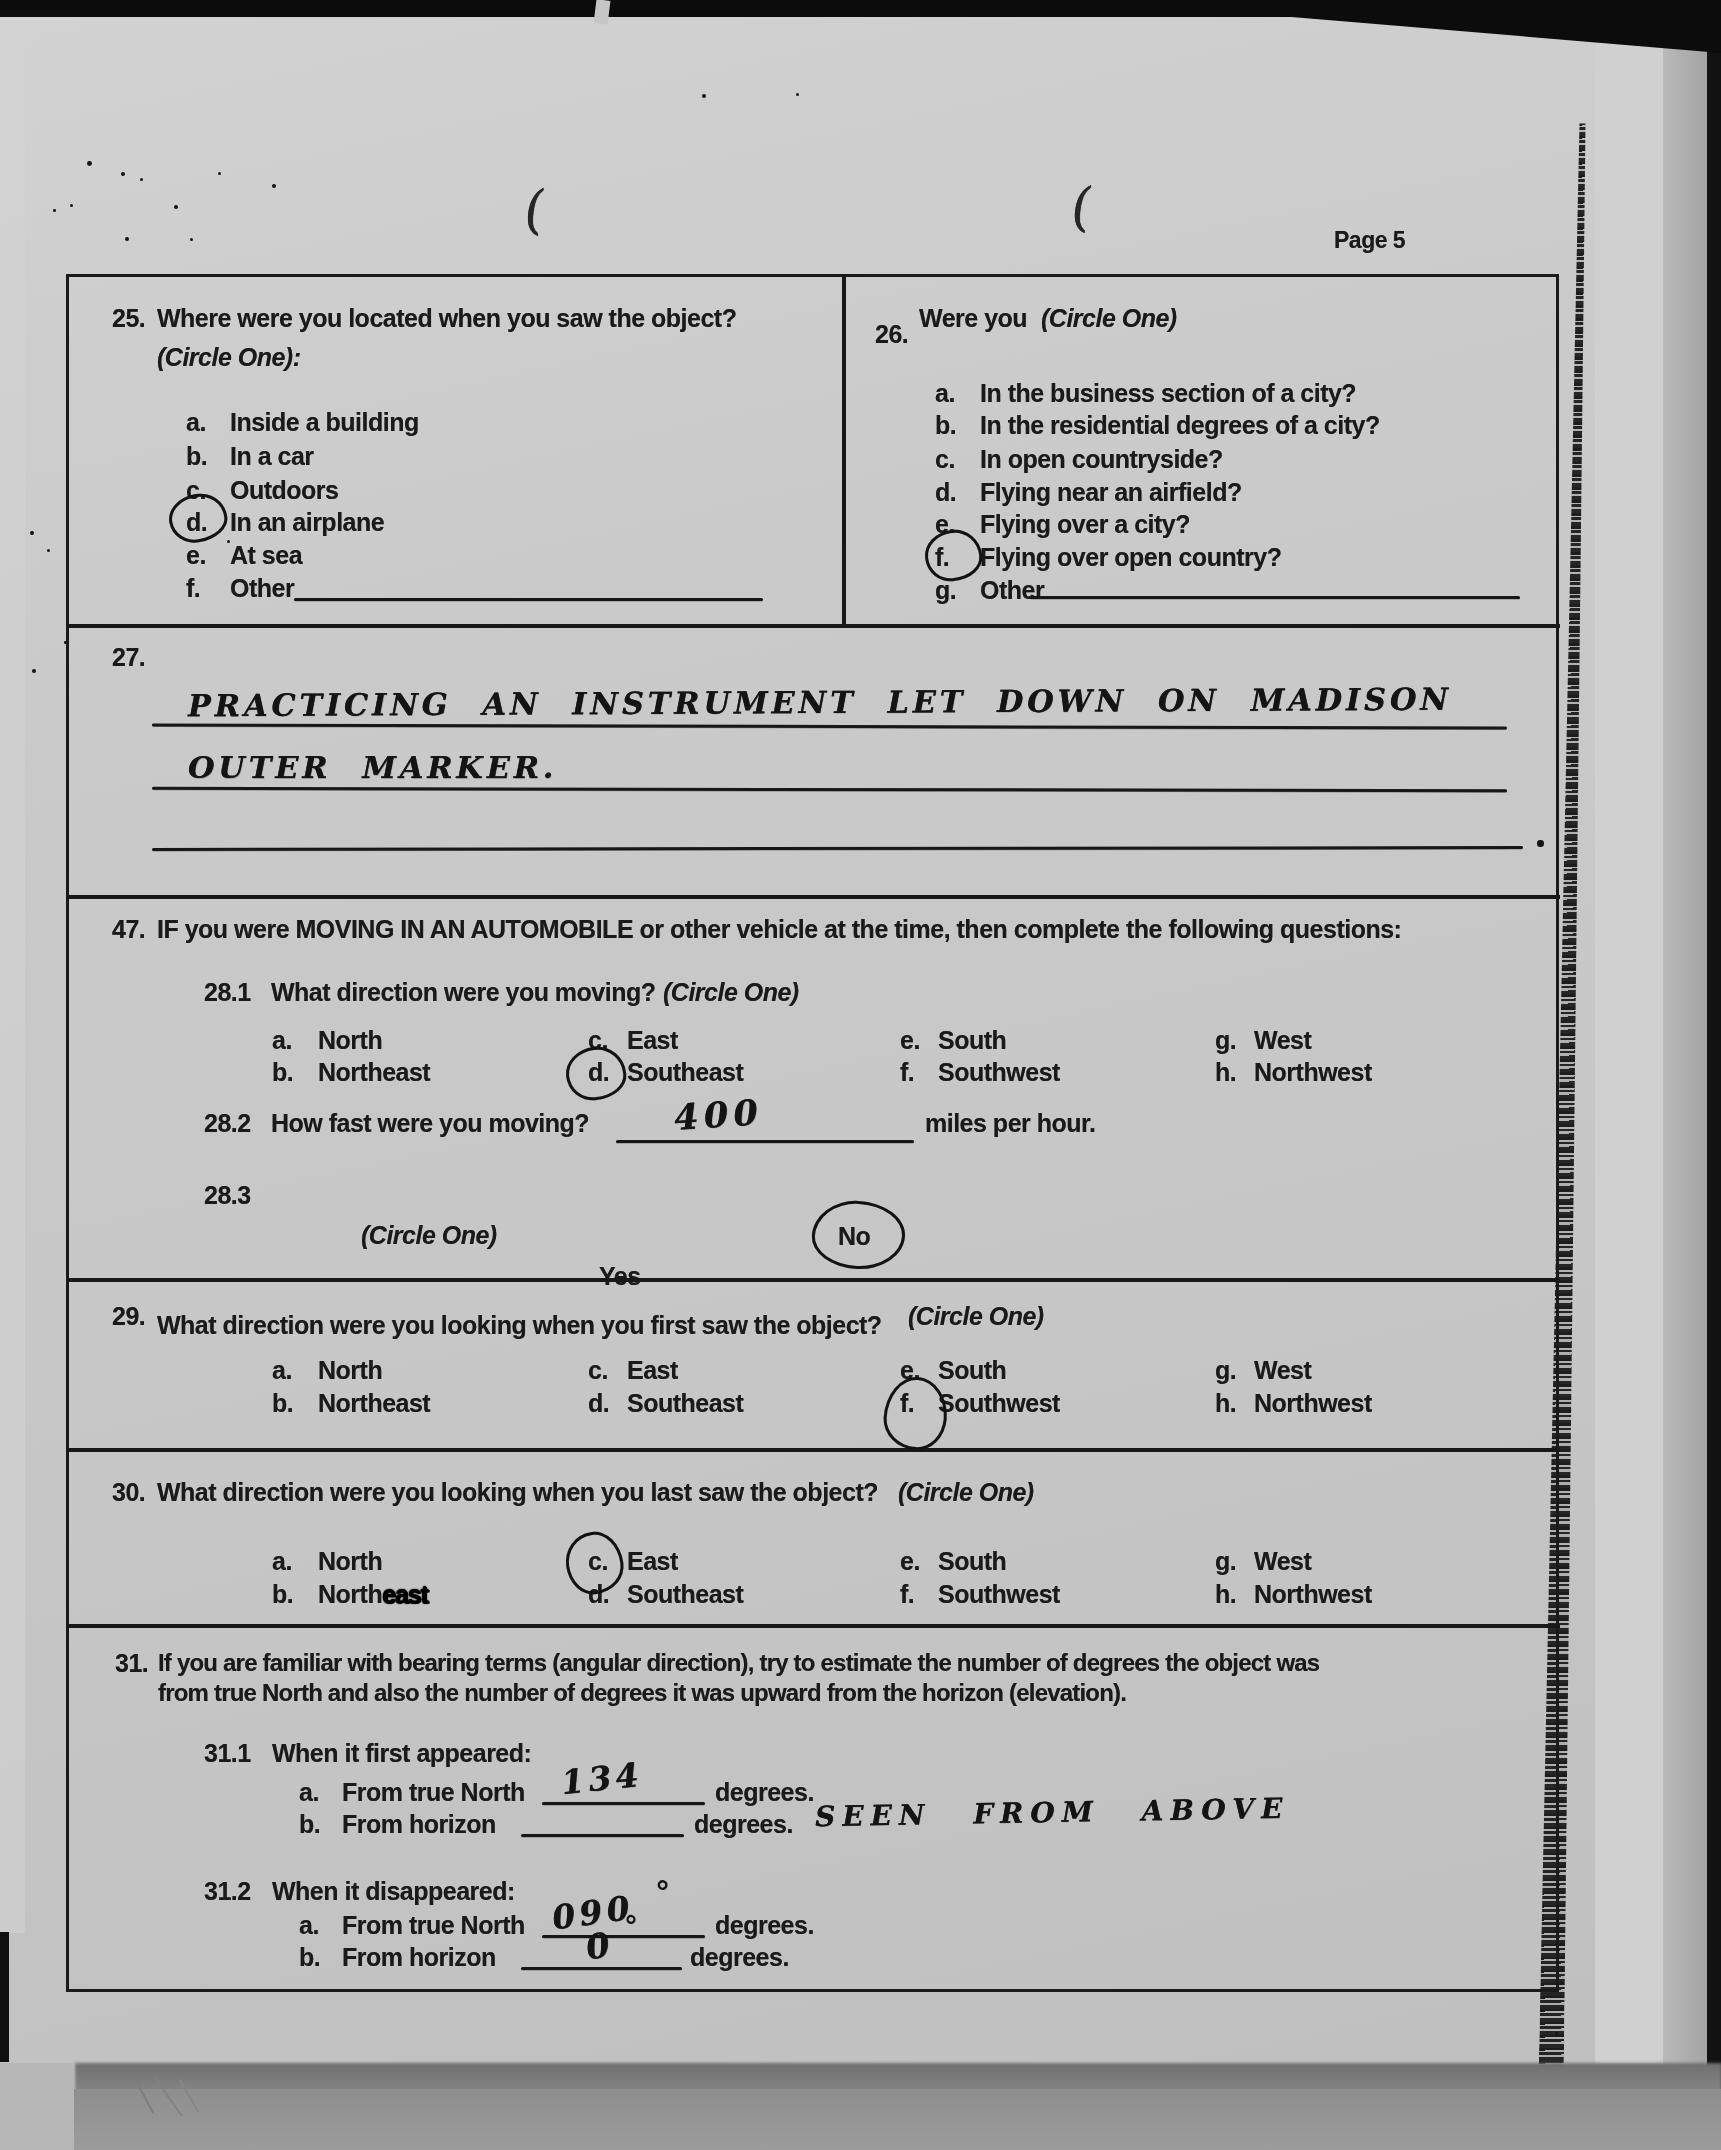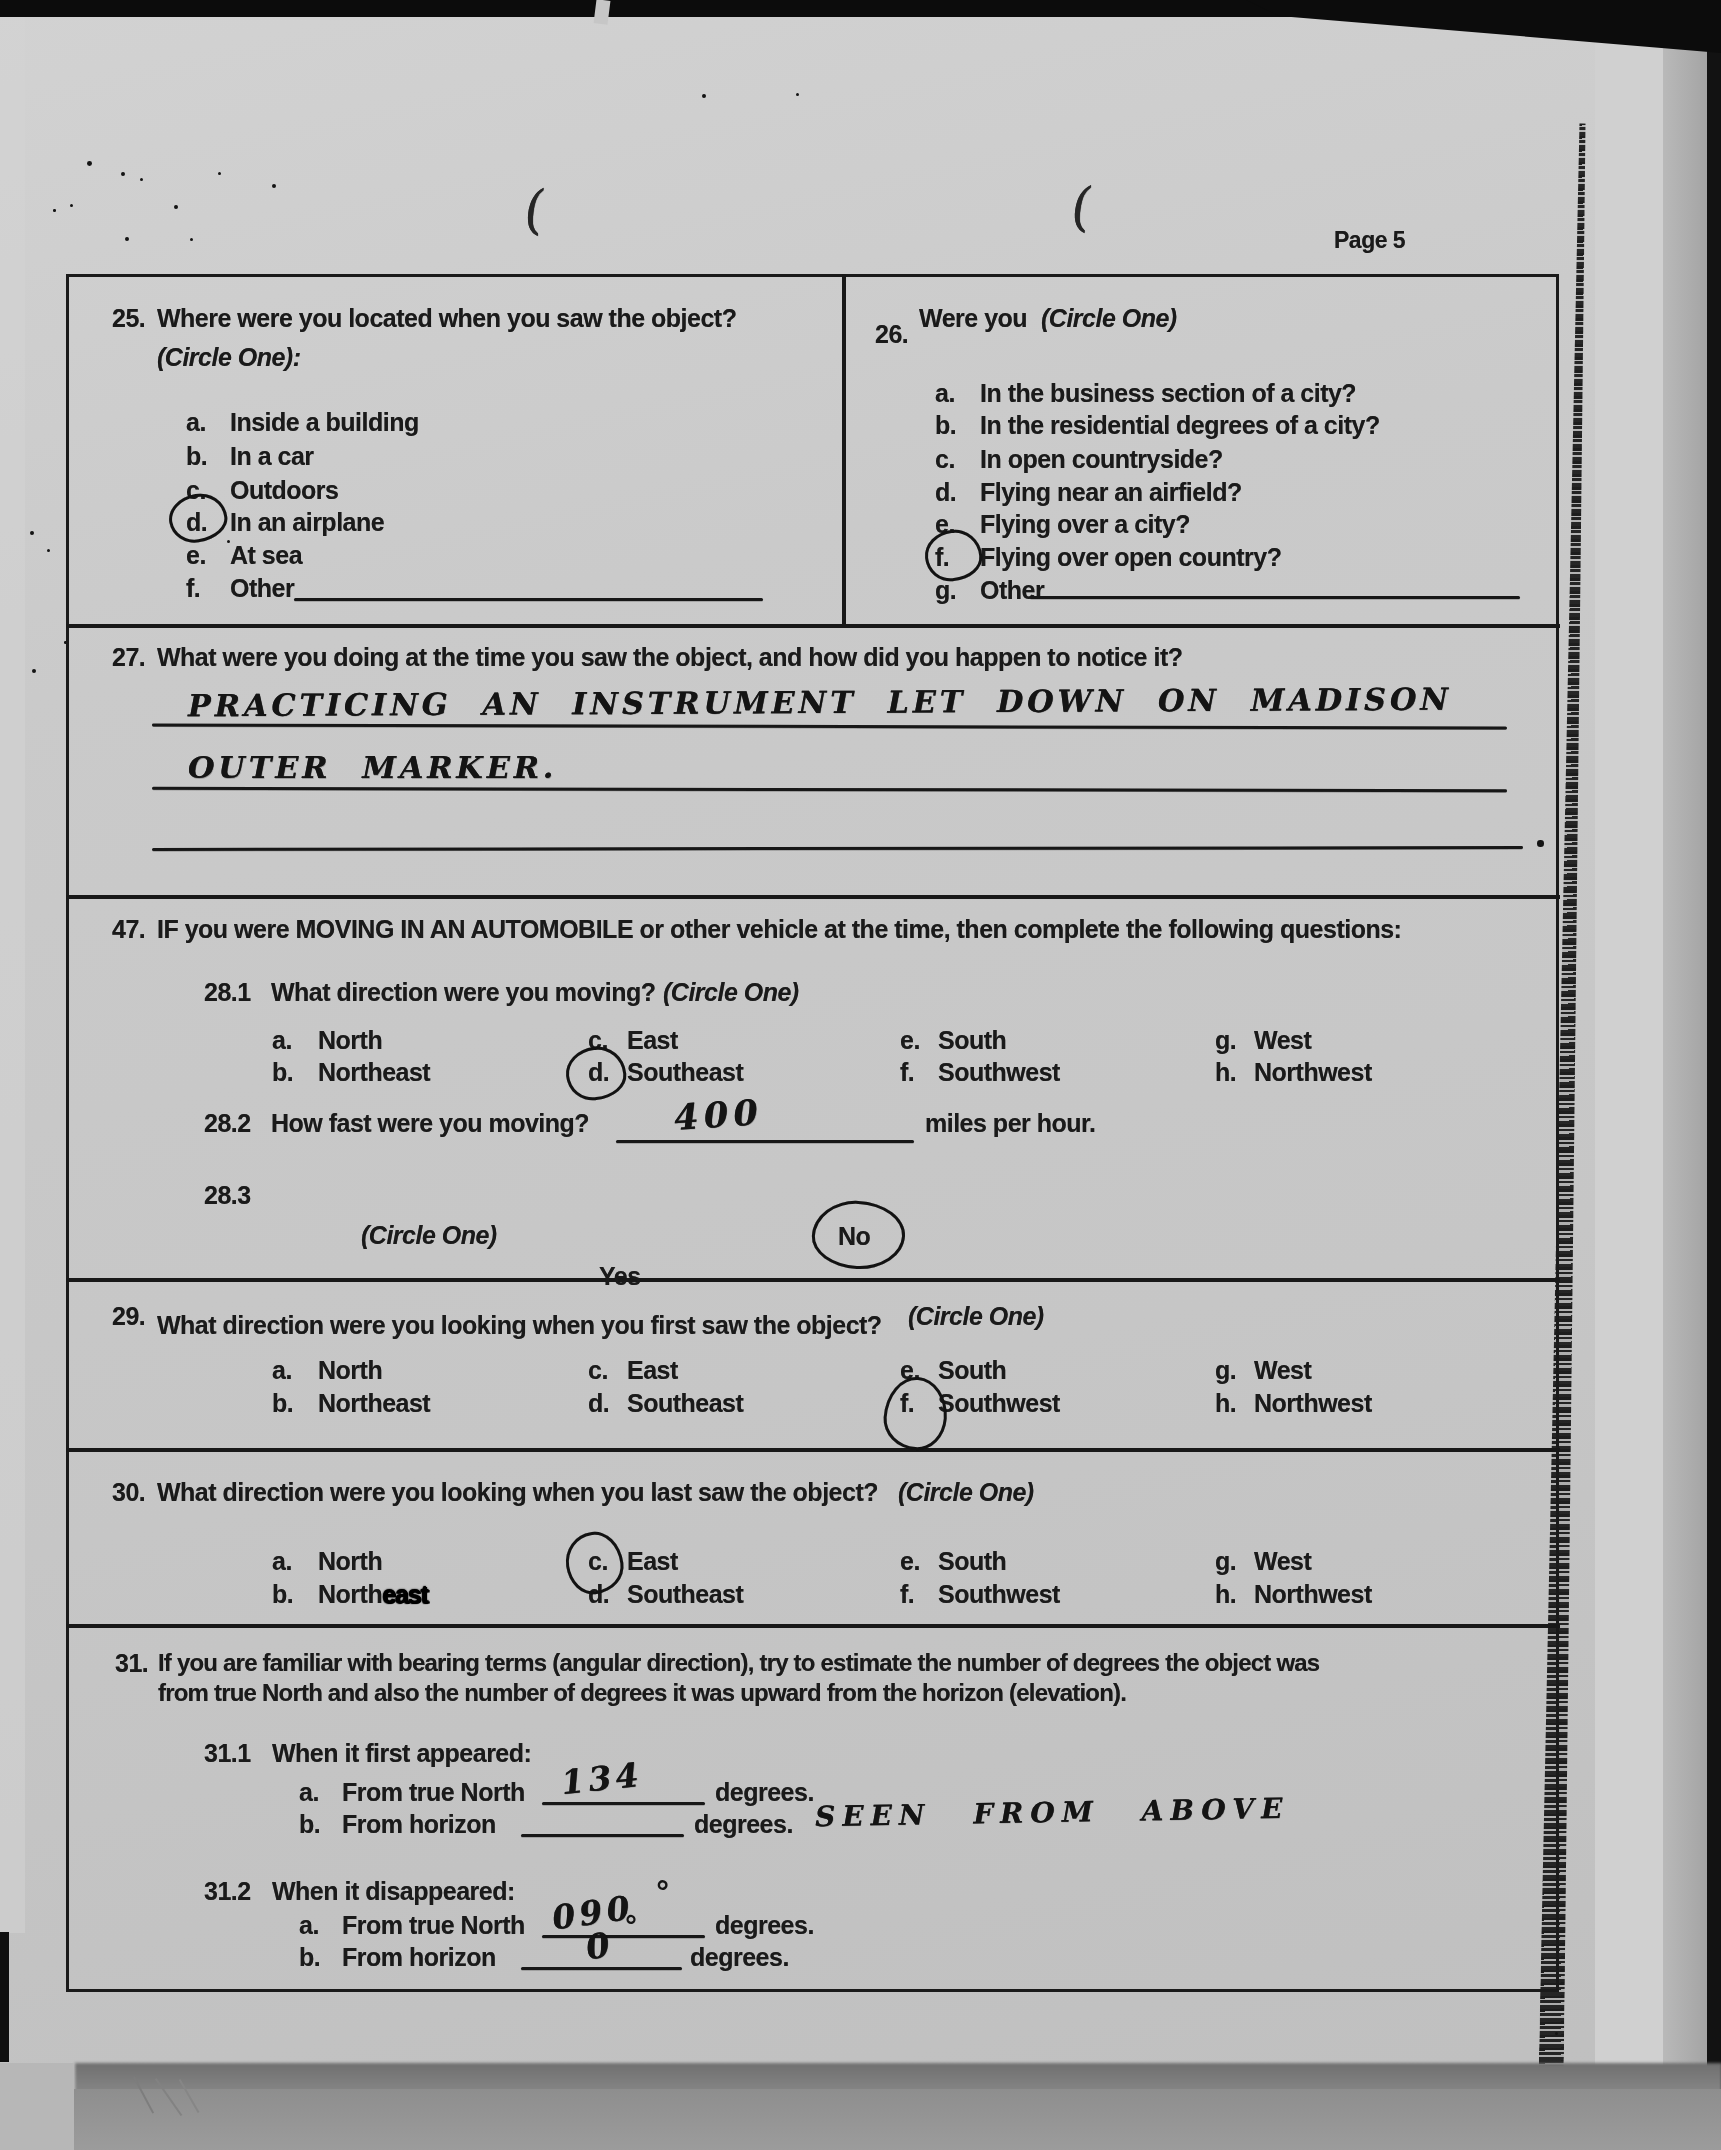--- a/index.html
+++ b/index.html
@@ -127,21 +127,20 @@
   <span class="pt" style="left:935px;top:510px;">e.</span>
   <span class="pt" style="left:980px;top:510px;">Flying over a city?</span>
   <span class="pt" style="left:935px;top:543px;">f.</span>
   <span class="pt" style="left:980px;top:543px;">Flying over open country?</span>
   <span class="pt" style="left:935px;top:576px;">g.</span>
   <span class="pt" style="left:980px;top:576px;">Other</span>
   <div class="rule" style="left:1030px;top:596px;width:490px;"></div>
   <div class="circle-mark" style="left:925px;top:530px;width:51px;height:45px;transform:rotate(-6deg);"></div>
 
   <span class="pt" style="left:112px;top:643px;">27.</span>
-  <span class="pt" style="left:157px;top:643px;">What were you doing at the time you saw the object, and how did you happen to notice it?</span>
   <span class="hw" style="left:188px;top:684px;font-size:30.5px;letter-spacing:3.8px;word-spacing:16.3px;transform:rotate(-0.3deg);">PRACTICING AN INSTRUMENT LET DOWN ON MADISON</span>
   <div class="rule" style="left:152px;top:725px;width:1355px;transform:rotate(0.12deg);"></div>
   <span class="hw" style="left:188px;top:749px;font-size:30.5px;letter-spacing:3.8px;word-spacing:16.3px;">OUTER MARKER.</span>
   <div class="rule" style="left:152px;top:788px;width:1355px;transform:rotate(0.1deg);"></div>
   <div class="rule" style="left:152px;top:847px;width:1371px;transform:rotate(-0.08deg);"></div>
   <div class="speck" style="left:1537px;top:840px;width:6.5px;height:6.5px;"></div>
 
   <span class="pt" style="left:112px;top:915px;">47.</span>
   <span class="pt" style="left:157px;top:915px;">IF you were MOVING IN AN AUTOMOBILE or other vehicle at the time, then complete the following questions:</span>
 

